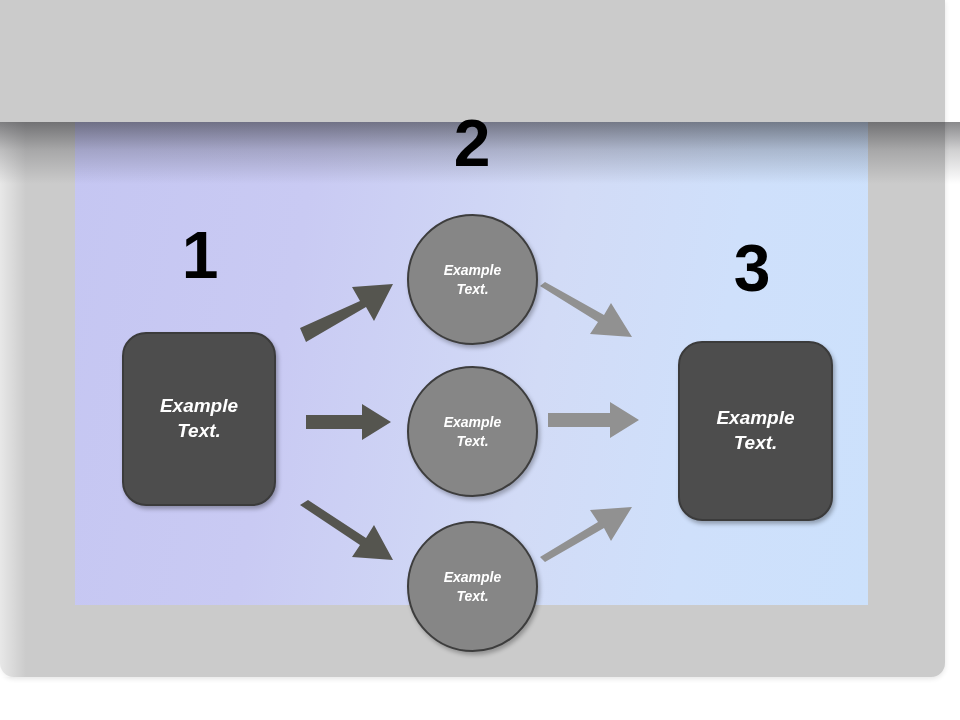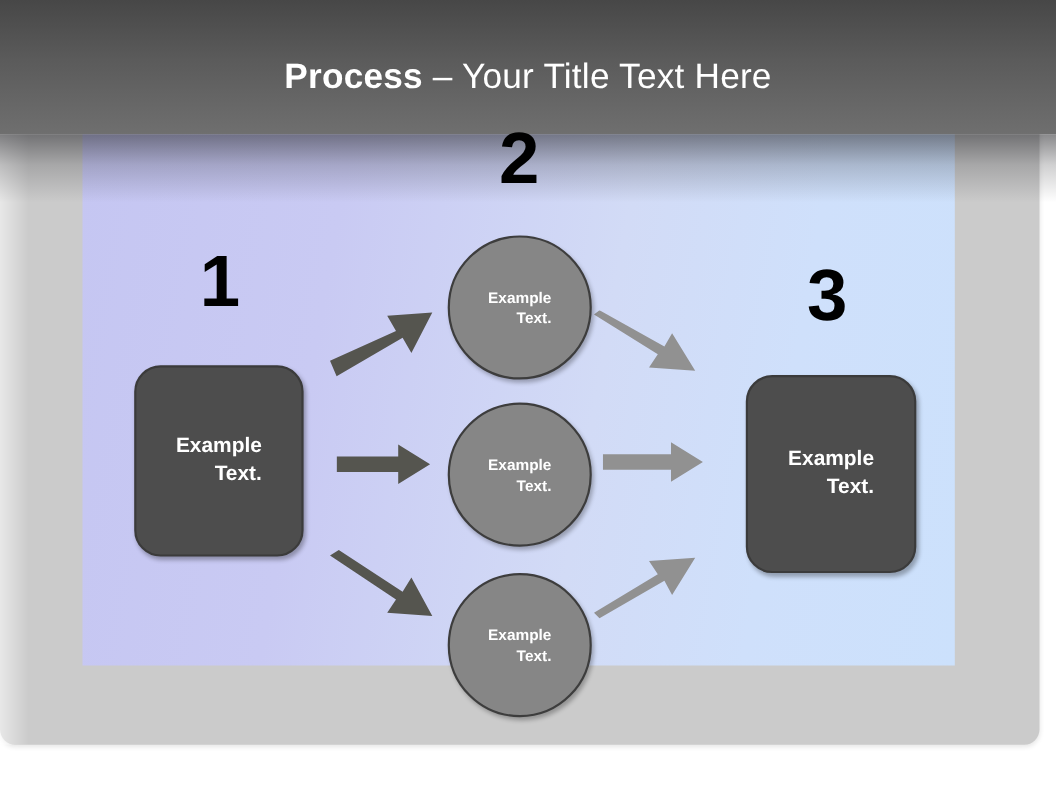--- a/index.html
+++ b/index.html
@@ -74,22 +74,22 @@
     background:#4d4d4d;
     border:2px solid #3b3b3b;
     border-radius:24px;
     box-shadow:2px 3px 4px rgba(0,0,0,0.30);
     display:flex;align-items:center;justify-content:center;
     box-sizing:border-box;
   }
   .rect-node .node-text,
   .circle-node .node-text{
     color:#ffffff;
-    font-weight:bold;
-    text-align:right;
+    font-style:italic;font-weight:bold;
+    text-align:center;
     line-height:1.30;
     white-space:pre-line;
   }
   #rect-left{left:122px;top:332px;width:154px;height:174px;}
   #rect-left .node-text{font-size:19px;}
   #rect-right{left:678px;top:341px;width:155px;height:180px;}
   #rect-right .node-text{font-size:19px;}
 
   
   .circle-node{
@@ -186,19 +186,14 @@
     <span class="node-text">Example
 Text.</span>
   </div>
 
   <div class="numeral" id="num-1">1</div>
   <div class="numeral" id="num-2">2</div>
   <div class="numeral" id="num-3">3</div>
 
   <div class="top-shade"></div>
 
-  <div class="header">
-    <div class="header-title">
-      <span class="bold">Process</span><span class="light"> – </span><span class="light">Your Title Text Here</span>
-    </div>
-  </div>
 
 </div>
 
 </body></html>

